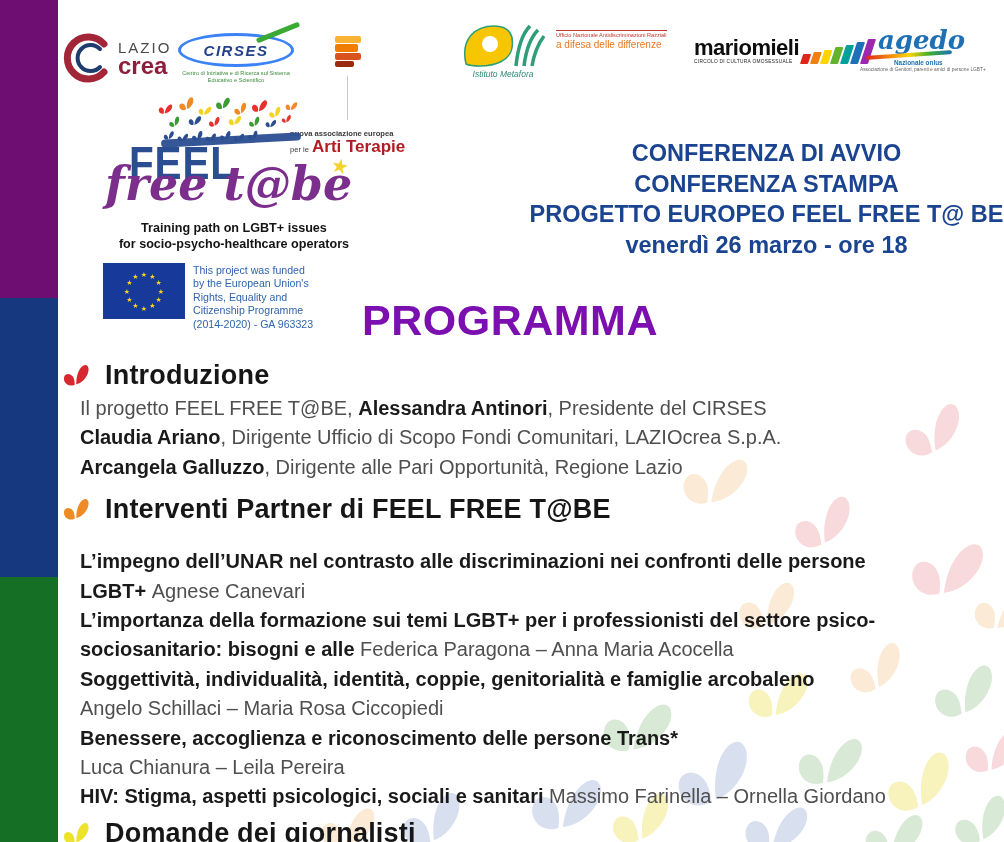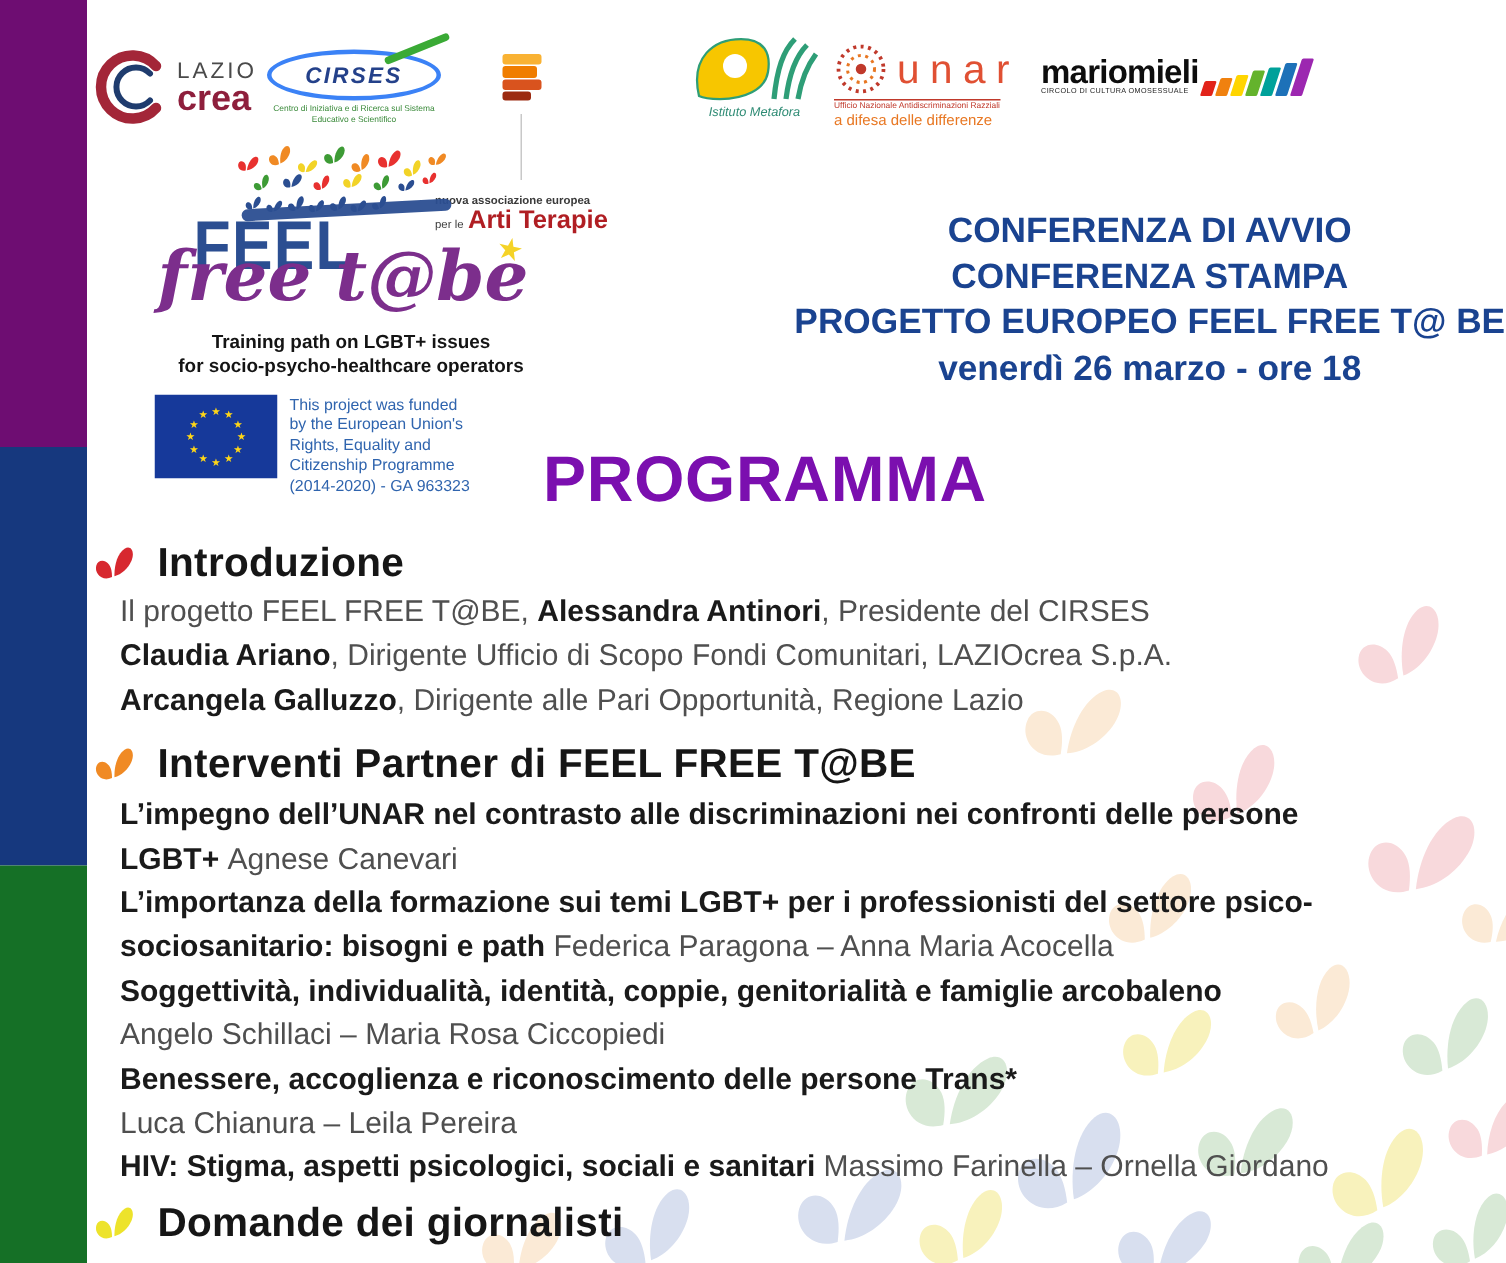--- a/index.html
+++ b/index.html
@@ -75,21 +75,21 @@
   
   .programma{position:absolute;left:310px;top:296px;width:400px;text-align:center;z-index:4;
              font-size:43px;font-weight:800;color:var(--prog_purple);letter-spacing:0.5px;margin:0;}
   
   .program{position:absolute;left:80px;top:356px;width:924px;z-index:4;}
   .h-row{display:flex;align-items:center;gap:16px;margin-left:-18px;height:38px;}
   .h-text{font-size:27px;font-weight:800;color:#161616;letter-spacing:0.2px;}
   .bf-h{width:27px;height:27px;flex:none;}
   .line{margin:0;font-size:20px;line-height:29.4px;color:var(--text_gray);white-space:nowrap;}
   .line .b{font-weight:700;color:var(--text_dark);}
-  .h2sp{margin-top:8px;margin-bottom:1px;align-items:center;}
+  .h2sp{margin-top:8px;margin-bottom:19px;align-items:center;}
   .h3sp{margin-top:3px;}
   svg.bf-use{overflow:visible;}
 </style>
 </head>
 <body>
 
 <svg width="0" height="0" style="position:absolute" aria-hidden="true">
   <symbol id="bf" viewBox="0 0 100 100">
     <path d="M47,84 C22,96 3,74 8,56 C12,41 30,40 40,54 C45,61 47,72 47,84 Z" fill="currentColor"></path>
     <path d="M53,82 C52,56 60,26 78,14 C94,4 104,22 95,44 C87,63 70,78 53,82 Z" fill="currentColor"></path>
@@ -213,28 +213,20 @@
         <path d="M6,42 C0,16 16,4 34,4 C50,4 54,14 52,26 C50,38 36,44 20,44 C13,44 8,43 6,42 Z" fill="#F7C600" stroke="#2E9E77" stroke-width="1.5"></path>
         <circle cx="30" cy="22" r="8" fill="#fff"></circle>
         <path d="M56,44 C58,24 62,12 70,4" stroke="#2E9E77" stroke-width="3.5" fill="none"></path>
         <path d="M64,44 C66,28 70,16 78,8" stroke="#2E9E77" stroke-width="3.5" fill="none"></path>
         <path d="M72,44 C74,32 78,22 84,14" stroke="#2E9E77" stroke-width="3.5" fill="none"></path>
       </svg>
       <div class="meta-cap">Istituto Metafora</div>
     </div>
 
     <div class="logo lg-unar">
-      <div class="unar-row">
-        <svg width="36" height="36" viewBox="0 0 36 36">
-          <circle cx="18" cy="18" r="15" fill="none" stroke="#C0392B" stroke-width="2.5" stroke-dasharray="2 3"></circle>
-          <circle cx="18" cy="18" r="9" fill="none" stroke="#E87722" stroke-width="2" stroke-dasharray="2 3"></circle>
-          <circle cx="18" cy="18" r="3.5" fill="#C0392B"></circle>
-        </svg>
-        <span class="unar-name">unar</span>
-      </div>
       <div class="unar-cap1">Ufficio Nazionale Antidiscriminazioni Razziali</div>
       <div class="unar-cap2">a difesa delle differenze</div>
     </div>
 
     <div class="logo lg-mm">
       <div class="mm-row">
         <div>
           <div class="mm-name">mariomieli</div>
           <div class="mm-cap">CIRCOLO DI CULTURA OMOSESSUALE</div>
         </div>
@@ -243,20 +235,26 @@
           <i style="height:12px;background:#F0810F"></i>
           <i style="height:14px;background:#FFD500"></i>
           <i style="height:17px;background:#64B32C"></i>
           <i style="height:19px;background:#00A19A"></i>
           <i style="height:22px;background:#1D71B8"></i>
           <i style="height:25px;background:#9C27B0"></i>
         </div>
       </div>
     </div>
 
+    <div class="logo lg-agedo">
+      <div class="agedo-name">agedo</div>
+      <div class="agedo-swoosh"></div>
+      <div class="agedo-cap1">Nazionale onlus</div>
+      <div class="agedo-cap2">Associazione di Genitori, parenti e amici di persone LGBT+</div>
+    </div>
   </header>
 
   <div class="feel-box">
     <div id="bf-cluster">
         <svg class="wm bf-use" width="14" height="14" viewBox="0 0 100 100" style="left: 55px; top: 6px; color: rgb(232, 49, 47); transform: rotate(10deg);">
           <use href="#bf"></use>
         </svg>
         <svg class="wm bf-use" width="16" height="16" viewBox="0 0 100 100" style="left: 75px; top: 0px; color: rgb(240, 138, 36); transform: rotate(-5deg);">
           <use href="#bf"></use>
         </svg>
@@ -381,21 +379,21 @@
 
     <div class="h-row h2sp">
       <svg class="bf-h bf-use" style="color:var(--bf_orange)">
           <use href="#bf"></use>
         </svg>
       <span class="h-text">Interventi Partner di FEEL FREE T@BE</span>
     </div>
     <p class="line"><span class="b">L’impegno dell’UNAR nel contrasto alle discriminazioni nei confronti delle persone</span></p>
     <p class="line"><span class="b">LGBT+ </span><span>Agnese Canevari</span></p>
     <p class="line"><span class="b">L’importanza della formazione sui temi LGBT+ per i professionisti del settore psico-</span></p>
-    <p class="line"><span class="b">sociosanitario: bisogni e path </span><span>Federica Paragona – Anna Maria Acocella</span></p>
+    <p class="line"><span class="b">sociosanitario: bisogni e alle </span><span>Federica Paragona – Anna Maria Acocella</span></p>
     <p class="line"><span class="b">Soggettività, individualità, identità, coppie, genitorialità e famiglie arcobaleno</span></p>
     <p class="line"><span>Angelo Schillaci – Maria Rosa Ciccopiedi</span></p>
     <p class="line"><span class="b">Benessere, accoglienza e riconoscimento delle persone Trans*</span></p>
     <p class="line"><span>Luca Chianura – Leila Pereira</span></p>
     <p class="line"><span class="b">HIV: Stigma, aspetti psicologici, sociali e sanitari </span><span>Massimo Farinella – Ornella Giordano</span></p>
 
     <div class="h-row h3sp">
       <svg class="bf-h bf-use" style="color:var(--bf_yellow)">
           <use href="#bf"></use>
         </svg>

